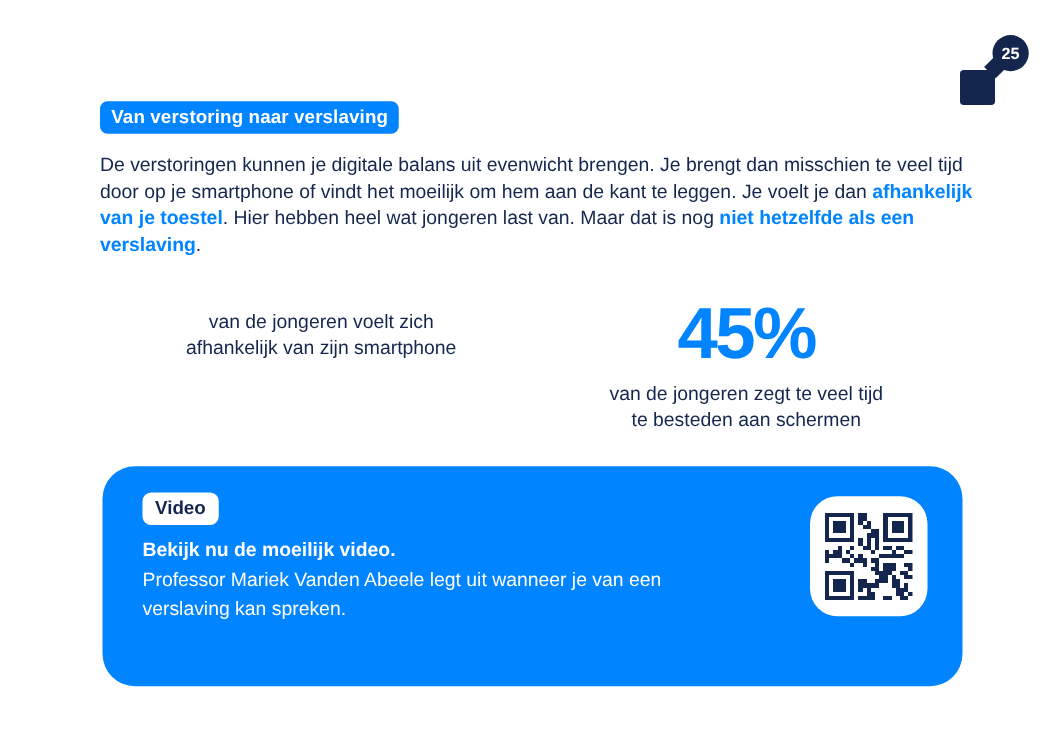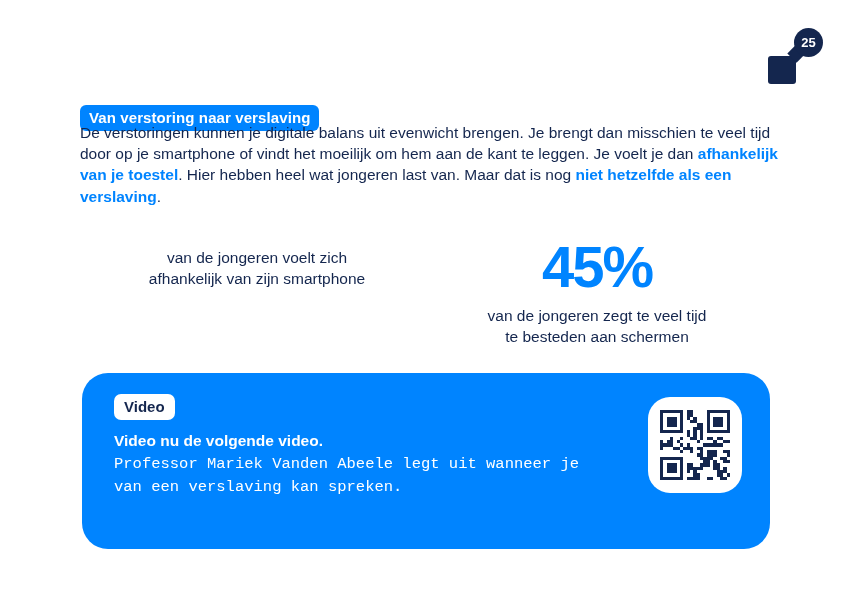--- a/index.html
+++ b/index.html
@@ -10,40 +10,40 @@
   }
 
   
   .pm-square{position:absolute;left:768px;top:56px;width:28px;height:28px;background:var(--navy);border-radius:3px;}
   .pm-connector{position:absolute;left:790px;top:47px;width:13px;height:13px;background:var(--navy);transform:rotate(45deg);}
   .pm-circle{position:absolute;left:794px;top:28px;width:29px;height:29px;border-radius:50%;background:var(--navy);
     color:#fff;display:flex;align-items:center;justify-content:center;font-weight:700;font-size:13px;}
 
   
   .title-badge{position:absolute;left:80px;top:81px;background:var(--blue);color:#fff;
-    font-weight:700;font-size:15px;padding:4px 9px 5px;border-radius:6px;letter-spacing:.1px;margin-top:24px;}
+    font-weight:700;font-size:15px;padding:4px 9px 5px;border-radius:6px;letter-spacing:.1px;}
 
   
   .intro{position:absolute;left:80px;top:122px;width:700px;margin:0;
     font-size:15.5px;line-height:21.2px;color:var(--navy);}
   .intro .accent{color:var(--blue);font-weight:700;}
 
   
   .stat{position:absolute;text-align:center;}
   .stat-1{left:107px;top:238px;width:300px;}
   .stat-2{left:447px;top:238px;width:300px;}
   .stat-value{font-size:58px;font-weight:700;color:var(--blue);letter-spacing:-2px;line-height:1;}
   .stat-caption{margin-top:10px;font-size:15.5px;line-height:20.5px;color:var(--navy);white-space:pre-line;}
 
   
   .video-card{position:absolute;left:82px;top:373px;width:688px;height:176px;background:var(--blue);border-radius:26px;}
   .video-badge{position:absolute;left:32px;top:21px;background:#fff;color:var(--navy);
     font-weight:700;font-size:15px;padding:4px 10px 5px;border-radius:7px;}
   .video-heading{position:absolute;left:32px;top:57px;margin:0;color:#fff;font-weight:700;font-size:15.5px;line-height:22px;}
-  .video-desc{position:absolute;left:32px;top:80px;margin:0;width:470px;color:#fff;font-size:15.5px;line-height:23px;font-weight:400;font-family:Liberation Mono, monospace;}
+  .video-desc{position:absolute;left:32px;top:80px;margin:0;width:470px;color:#fff;font-size:15.5px;line-height:23px;font-weight:400;}
   .qr-box{position:absolute;top:24px;right:28px;width:94px;height:96px;background:#fff;border-radius:22px;
     display:flex;align-items:center;justify-content:center;}
   #qr{width:70px;height:70px;}
   #qr rect{fill:var(--navy);}
 </style>
 </head>
 <body>
 
 <div class="page" style="--blue: #0084ff; --navy: #14264e; background: rgb(255, 255, 255);">
 
@@ -68,21 +68,21 @@
   <div class="stat stat-2">
     <div class="stat-value">45%</div>
     <div class="stat-caption">van de jongeren zegt te veel tijd
 te besteden aan schermen</div>
   </div>
 
   <div class="video-card">
     <div class="video-badge">
       <span>Video</span>
     </div>
-    <p class="video-heading">Video nu de volgende video.</p>
+    <p class="video-heading">Bekijk nu de moeilijk video.</p>
     <p class="video-desc">Professor Mariek Vanden Abeele legt uit wanneer je van een verslaving kan spreken.</p>
     <div class="qr-box">
       <svg id="qr" viewBox="0 0 21 21" shape-rendering="crispEdges">
           <rect x="0" y="0" width="1" height="1"></rect>
           <rect x="1" y="0" width="1" height="1"></rect>
           <rect x="2" y="0" width="1" height="1"></rect>
           <rect x="3" y="0" width="1" height="1"></rect>
           <rect x="4" y="0" width="1" height="1"></rect>
           <rect x="5" y="0" width="1" height="1"></rect>
           <rect x="6" y="0" width="1" height="1"></rect>

